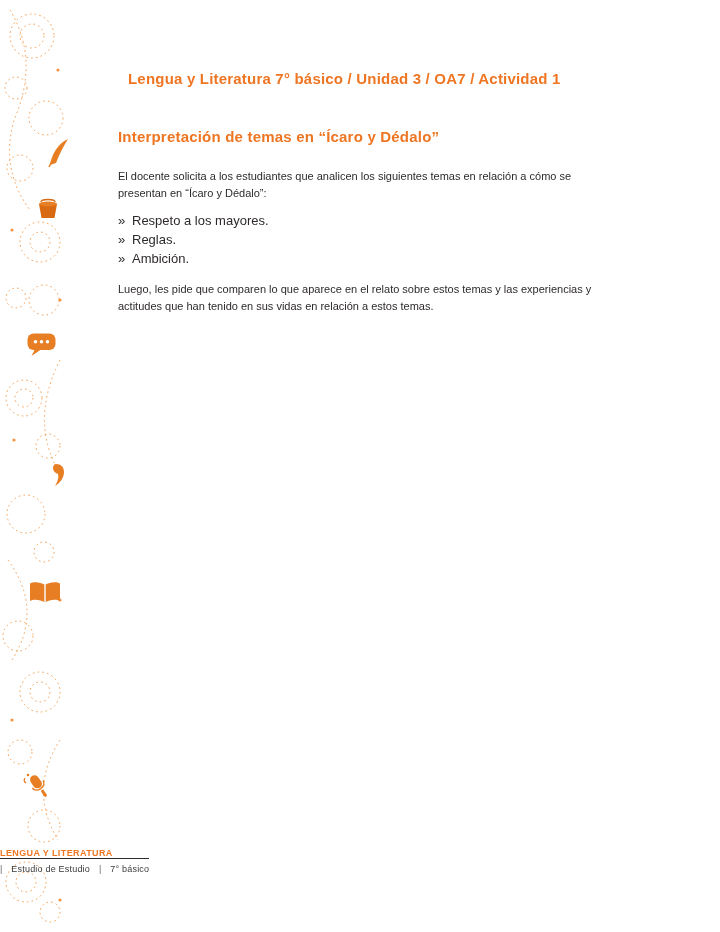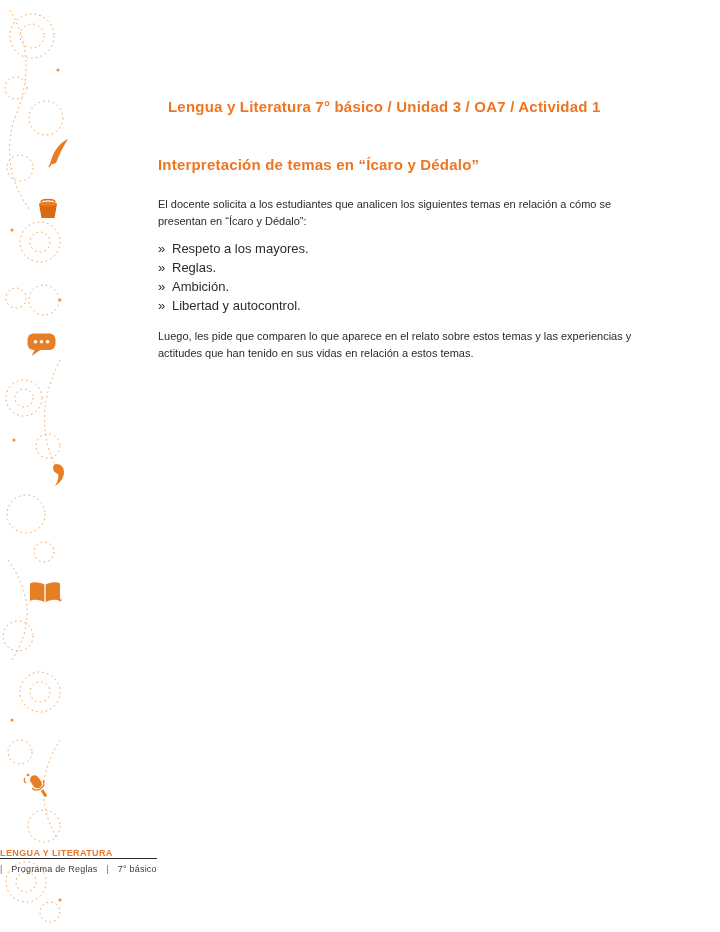--- a/index.html
+++ b/index.html
@@ -7,21 +7,21 @@
     position:relative;width:720px;height:932px;background:#ffffff;
     font-family:"Liberation Sans",sans-serif;overflow:hidden;
     -webkit-font-smoothing:antialiased;
   }
   
   .margin-art{position:absolute;left:0;top:0;width:92px;height:932px;pointer-events:none;}
   .doodles{position:absolute;left:0;top:0;}
   .m-icon{position:absolute;}
   .m-icon svg{display:block;}
   
-  .content{position:absolute;left:118px;top:96px;width:504px;color:#2e2a2b;margin-left:40px;}
+  .content{position:absolute;left:118px;top:68px;width:504px;color:#2e2a2b;}
   .title{
     margin:2px 0 0 10px;font-size:15px;line-height:18px;font-weight:bold;
     color:#ee7623;letter-spacing:.2px;
   }
   .subtitle{
     margin:42px 0 0 0;font-size:15px;line-height:13px;font-weight:bold;
     color:#ee7623;letter-spacing:.2px;
   }
   .para{
     margin:25px 0 0 0;font-size:11px;line-height:17px;color:#2e2a2b;
@@ -155,31 +155,28 @@
     <ul class="themes">
       <li>
         <span class="bullet">»</span><span>Respeto a los mayores.</span>
       </li>
       <li>
         <span class="bullet">»</span><span>Reglas.</span>
       </li>
       <li>
         <span class="bullet">»</span><span>Ambición.</span>
       </li>
-      <li>
-        <span class="bullet">»</span><span>Libertad y autocontrol.</span>
-      </li>
     </ul>
 
     <p class="para closing">Luego, les pide que comparen lo que aparece en el relato sobre estos temas y las experiencias y actitudes que han tenido en sus vidas en relación a estos temas.</p>
   </main>
 
   <footer class="footer">
     <span class="footer-brand">LENGUA Y LITERATURA</span>
     <span class="footer-right">
       <span class="footer-sep">|</span>
-      <span class="footer-program">Programa de Reglas</span>
+      <span class="footer-program">Estudio de Estudio</span>
       <span class="footer-sep">|</span>
       <span class="footer-grade">7° básico</span>
     </span>
   </footer>
 
 </div>
 
 </body></html>

